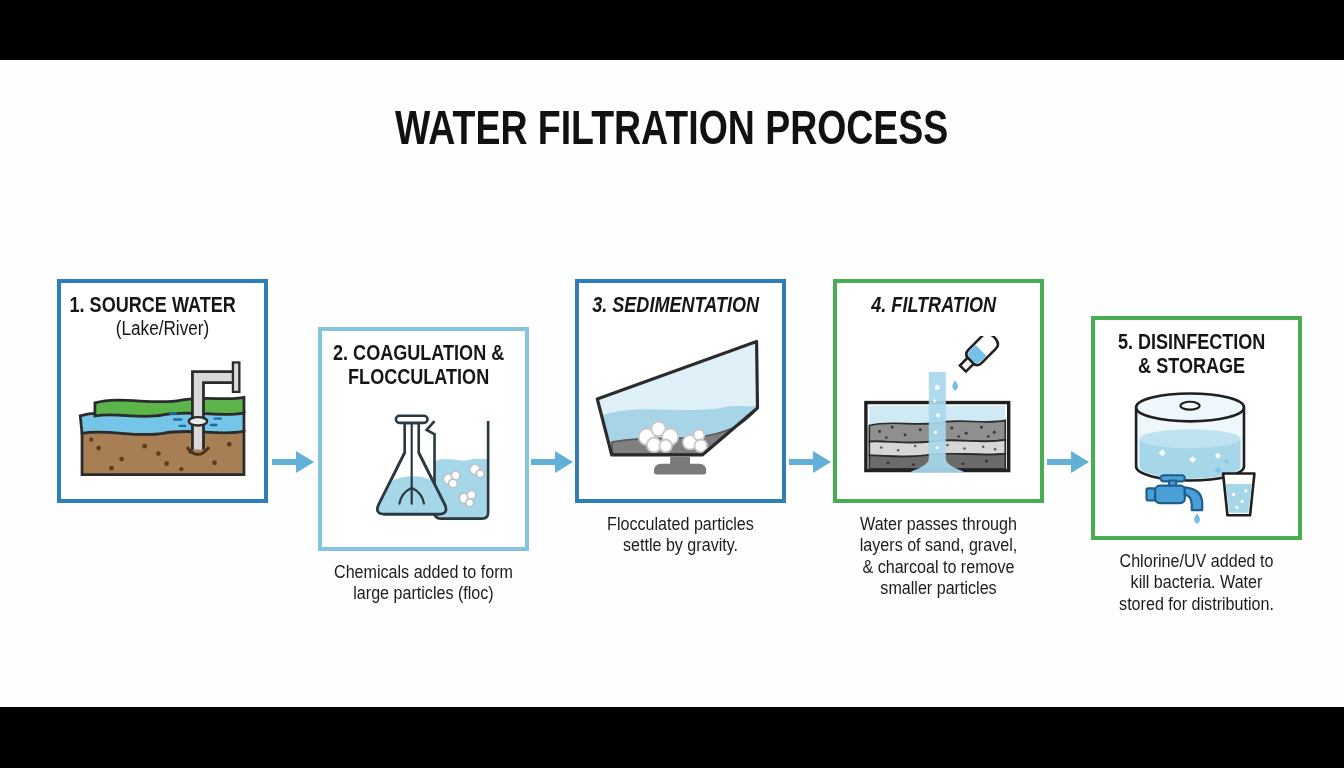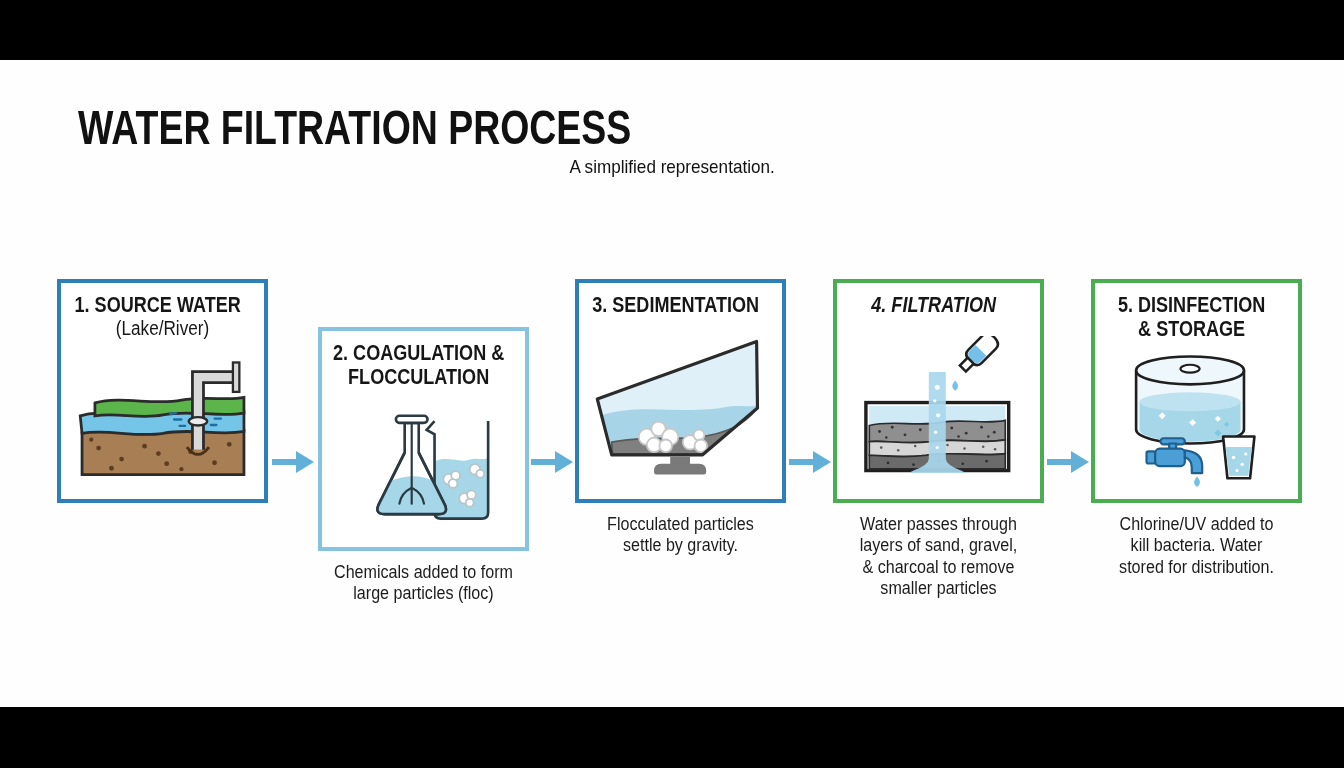--- a/index.html
+++ b/index.html
@@ -5,21 +5,21 @@
   * { margin:0; padding:0; box-sizing:border-box; }
   html,body { width:1344px; height:768px; overflow:hidden; background:#000; }
   body { font-family:"Liberation Sans", sans-serif; color:#1a1a1a; }
 
   .stage { position:relative; width:1344px; height:768px; background:#000; }
   .letterbox { position:absolute; left:0; width:100%; background:#000; }
   .letterbox.top { top:0; height:60px; }
   .letterbox.bottom { top:707px; height:61px; }
   .canvas { position:absolute; top:60px; left:0; width:1344px; height:647px; background:#fefefe; }
 
-  .title-wrap { position:absolute; top:40px; left:0; width:100%; }
+  .title-wrap { position:absolute; top:40px; left:0; width:100%; text-align:center; }
   .main-title { display:inline-block; font-size:48px; font-weight:700; letter-spacing:0px;
                 transform:scaleX(0.78); transform-origin:center; color:#111; }
   .subtitle-wrap { position:absolute; top:96px; left:0; width:100%; text-align:center; }
   .subtitle { display:inline-block; font-size:19px; font-weight:400; transform:scaleX(0.9);
               transform-origin:center; color:#111; }
 
   .step { position:absolute; top:219px; width:211px; }
   .step-box { width:211px; height:224px; background:#fff; border:4px solid #2e7fb8;
               display:flex; flex-direction:column; align-items:center; padding-top:10px; }
   .step-heading { width:110%; margin-left:-5%; text-align:center; font-weight:700; font-size:21.5px;
@@ -39,26 +39,23 @@
 </head>
 <body>
 
 <div class="stage">
   <div class="letterbox top"></div>
 
   <div class="canvas">
     <div class="title-wrap">
       <div class="main-title">WATER FILTRATION PROCESS</div>
     </div>
-    <div class="subtitle-wrap">
-      <div class="subtitle">A simplified representation.</div>
-    </div>
 
     <div class="step s1">
-      <div class="step-box" style="border-color: rgb(46, 127, 184);">
+      <div class="step-box" style="border-color: rgb(46, 127, 184); align-items: flex-end;">
         <div class="step-heading">1. SOURCE WATER</div>
         <div class="step-subheading">(Lake/River)</div>
         <div class="icon-wrap">
           <svg width="184" height="129" viewBox="0 0 200 140">
 
             <path d="M12,84 C40,78 70,90 100,84 C130,78 160,88 188,82 L188,130 L12,130 Z" fill="#a87e54" stroke="#2b2b2b" stroke-width="3"></path>
             <g fill="#5c3d22">
               <circle cx="30" cy="101" r="2.6"></circle>
                 <circle cx="55" cy="113" r="2.6"></circle>
                 <circle cx="80" cy="99" r="2.6"></circle>
@@ -125,21 +122,21 @@
           </svg>
         </div>
       </div>
       <div class="step-caption">
         <div>Chemicals added to form</div>
         <div>large particles (floc)</div>
       </div>
     </div>
 
     <div class="step s3">
-      <div class="step-box" style="border-color: rgb(46, 127, 184);">
+      <div class="step-box" style="border-color: rgb(46, 127, 184); font-style: italic;">
         <div class="step-heading">3. SEDIMENTATION</div>
         <div class="icon-wrap">
           <svg width="180" height="144" viewBox="0 0 200 160">
 
             <polygon points="184,6 7,70 23,132 124,132 185,80" fill="#e0f0f8"></polygon>
 
             <path d="M12,88 C55,74 105,88 150,79 C165,76 178,80 184,77 L185,80 L124,131 L24,131 Z" fill="#a8d4e8"></path>
 
             <path d="M23,118 C70,108 115,122 158,102 C170,96 180,86 184,81 L185,80 L124,131 L24,131 Z" fill="#808080" stroke="#5a5a5a" stroke-width="2"></path>
 
@@ -231,21 +228,21 @@
       </div>
       <div class="step-caption">
         <div>Water passes through</div>
         <div>layers of sand, gravel,</div>
         <div>&amp; charcoal to remove</div>
         <div>smaller particles</div>
       </div>
     </div>
 
     <div class="step s5">
-      <div class="step-box" style="border-color: rgb(74, 173, 82);">
+      <div class="step-box" style="border-color: rgb(74, 173, 82); margin-top: 37px;">
         <div class="step-heading">
           <div>5. DISINFECTION</div>
           <div>&amp; STORAGE</div>
         </div>
         <div class="icon-wrap">
           <svg width="174" height="148" viewBox="0 0 200 170">
 
             <path d="M30,28 L30,96 A62,16 0 0 0 154,96 L154,28" fill="#eef7fb" stroke="#1f1f1f" stroke-width="3"></path>
             <path d="M34,64 L34,96 A58,14 0 0 0 150,96 L150,64 Z" fill="#a5d7e8"></path>
             <ellipse cx="92" cy="64" rx="58" ry="11" fill="#bfe2f1"></ellipse>

